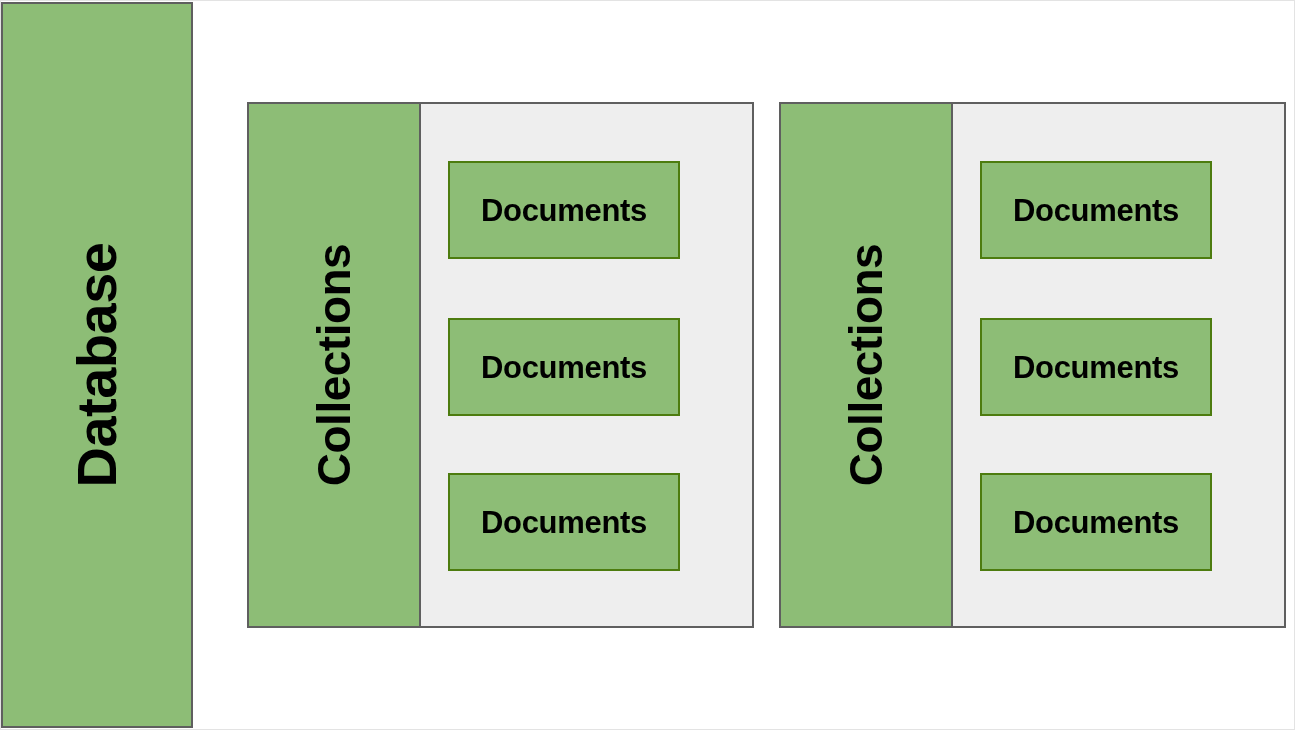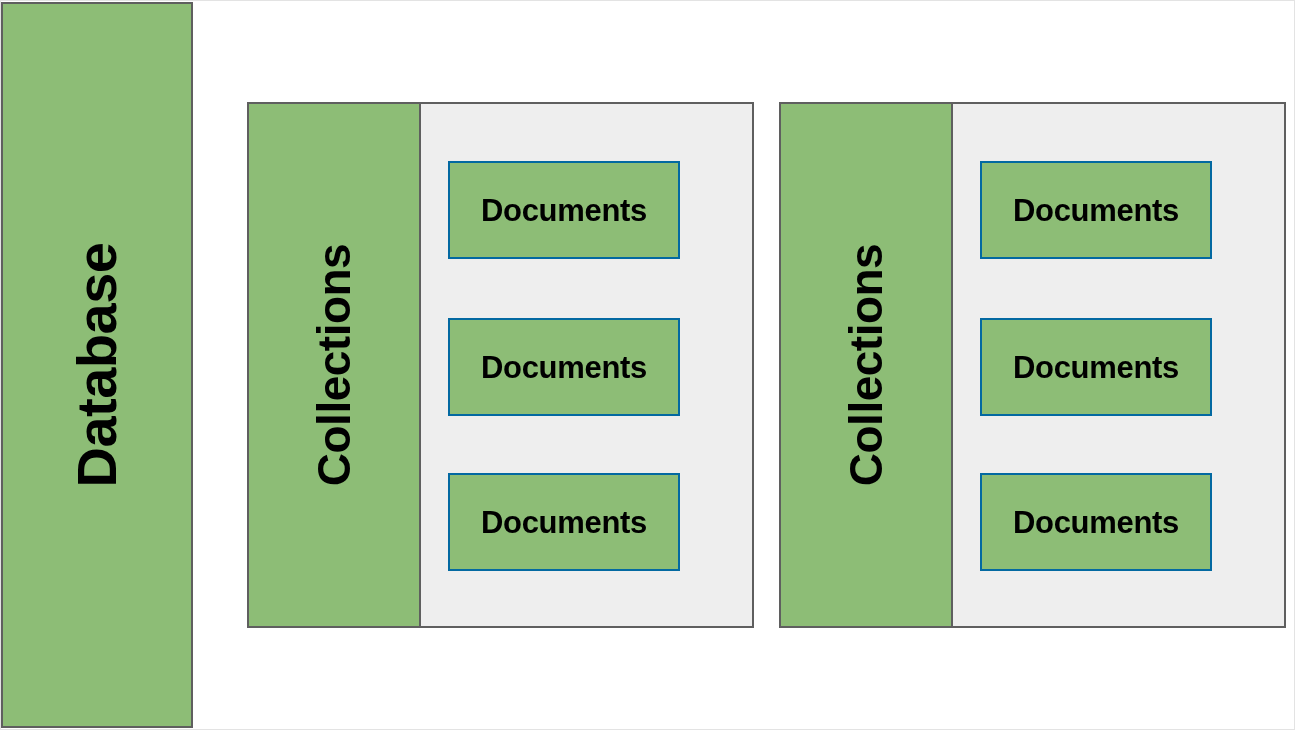--- a/index.html
+++ b/index.html
@@ -86,21 +86,21 @@
     position: relative;
     background: #eeeeee;
   }
 
   .document-box {
     position: absolute;
     left: 27px;
     width: 232px;
     height: 98px;
     background: #8dbd76;
-    border: 2px solid #0369a1;
+    border: 2px solid #4d7c0f;
     display: flex;
     align-items: center;
     justify-content: center;
   }
 
   .doc-1 { top: 57px; }
   .doc-2 { top: 214px; }
   .doc-3 { top: 369px; }
 
   .document-label {

